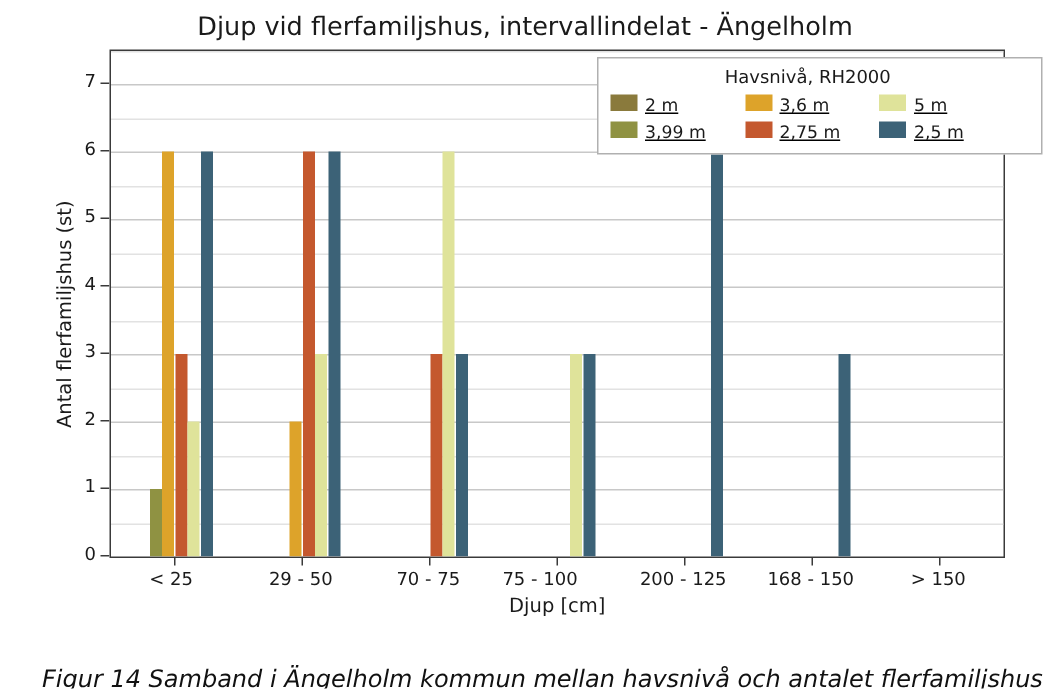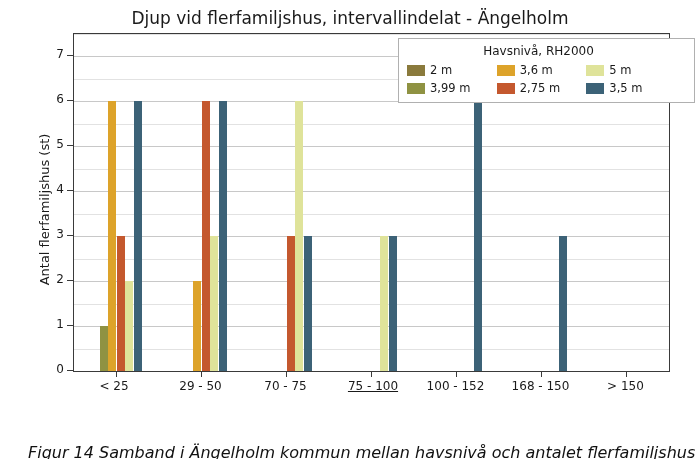--- a/index.html
+++ b/index.html
@@ -131,22 +131,23 @@
     margin-bottom: 5px;
   }
   #legend-grid {
     display: grid;
     grid-template-columns: 1fr 1fr 1fr;
     column-gap: 6px;
     row-gap: 4px;
   }
   .legend-entry {
     display: flex;
-    align-items: center;
+    align-items: flex-start;
     gap: 5px;
+    text-decoration: underline;
   }
   .legend-swatch {
     width: 18px;
     height: 11px;
     flex: 0 0 auto;
   }
   .legend-label {
     font-size: 11.5px;
     color: #1a1a1a;
     white-space: nowrap;
@@ -167,20 +168,21 @@
   }
 </style>
 </head>
 <body>
 
 <div id="root">
 
   <div id="chart-title">Djup vid flerfamiljshus, intervallindelat - Ängelholm</div>
 
   <div id="ylabel">Antal flerfamiljshus (st)</div>
+  <div id="xlabel">Djup [cm]</div>
 
   <div id="yticks-container">
       <div class="ytick" style="top: 370px;"></div>
       <div class="ytick-text" style="top: 370px;">0</div>
       <div class="ytick" style="top: 325.067px;"></div>
       <div class="ytick-text" style="top: 325.067px;">1</div>
       <div class="ytick" style="top: 280.133px;"></div>
       <div class="ytick-text" style="top: 280.133px;">2</div>
       <div class="ytick" style="top: 235.2px;"></div>
       <div class="ytick-text" style="top: 235.2px;">3</div>
@@ -194,23 +196,23 @@
       <div class="ytick-text" style="top: 55.4667px;">7</div>
     </div>
   <div id="xticks-container">
       <div class="xtick" style="left: 115.5px;"></div>
       <div class="xtick-text" style="left: 114px;">&lt; 25</div>
       <div class="xtick" style="left: 200.5px;"></div>
       <div class="xtick-text" style="left: 200.5px;">29 - 50</div>
       <div class="xtick" style="left: 285.5px;"></div>
       <div class="xtick-text" style="left: 285.5px;">70 - 75</div>
       <div class="xtick" style="left: 370.5px;"></div>
-      <div class="xtick-text" style="left: 373px; text-decoration: underline;">75 - 100</div>
+      <div class="xtick-text" style="left: 360px;">75 - 100</div>
       <div class="xtick" style="left: 455.5px;"></div>
-      <div class="xtick-text" style="left: 455.5px;">100 - 152</div>
+      <div class="xtick-text" style="left: 455.5px;">200 - 125</div>
       <div class="xtick" style="left: 540.5px;"></div>
       <div class="xtick-text" style="left: 540.5px;">168 - 150</div>
       <div class="xtick" style="left: 625.5px;"></div>
       <div class="xtick-text" style="left: 625.5px;">&gt; 150</div>
     </div>
 
   <div id="plot-frame">
     <div id="grid-container">
         <div class="gridline" style="top: 337px;"></div>
         <div class="gridline minor" style="top: 314.533px;"></div>
@@ -267,19 +269,19 @@
         <div class="legend-entry">
           <span class="legend-swatch" style="background: rgb(143, 146, 66);"></span>
           <span class="legend-label">3,99 m</span>
         </div>
         <div class="legend-entry">
           <span class="legend-swatch" style="background: rgb(196, 88, 46);"></span>
           <span class="legend-label">2,75 m</span>
         </div>
         <div class="legend-entry">
           <span class="legend-swatch" style="background: rgb(60, 98, 119);"></span>
-          <span class="legend-label">3,5 m</span>
+          <span class="legend-label">2,5 m</span>
         </div>
       </div>
   </div>
 
   <div id="caption">Figur 14 Samband i Ängelholm kommun mellan havsnivå och antalet flerfamiljshus som drabbas av översvämning, indelat i intervall för översvämningsdjup vid bostaden. Förutsätter att havsnivån varar tillräckligt länge för att maximalt potentiellt översvämningsdjup ska nås.</div>
 </div>
 
 </body></html>

